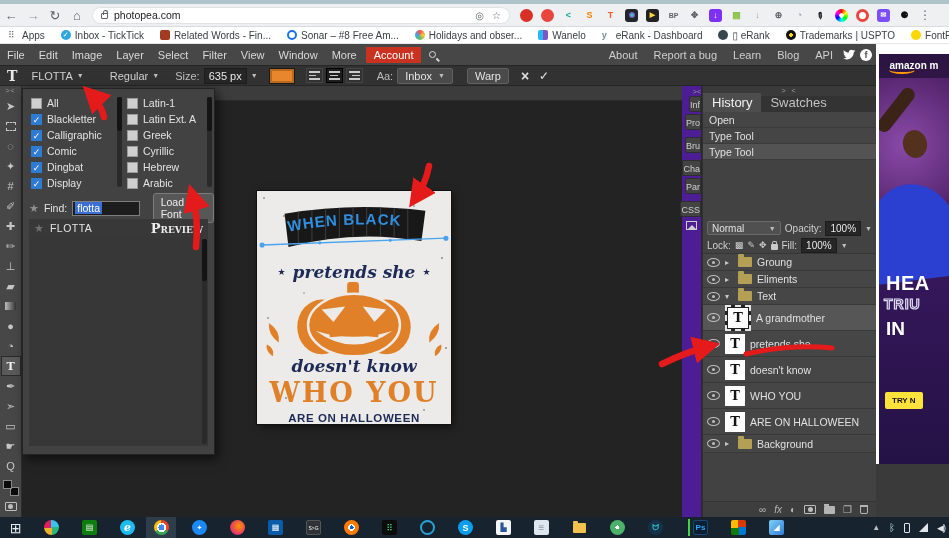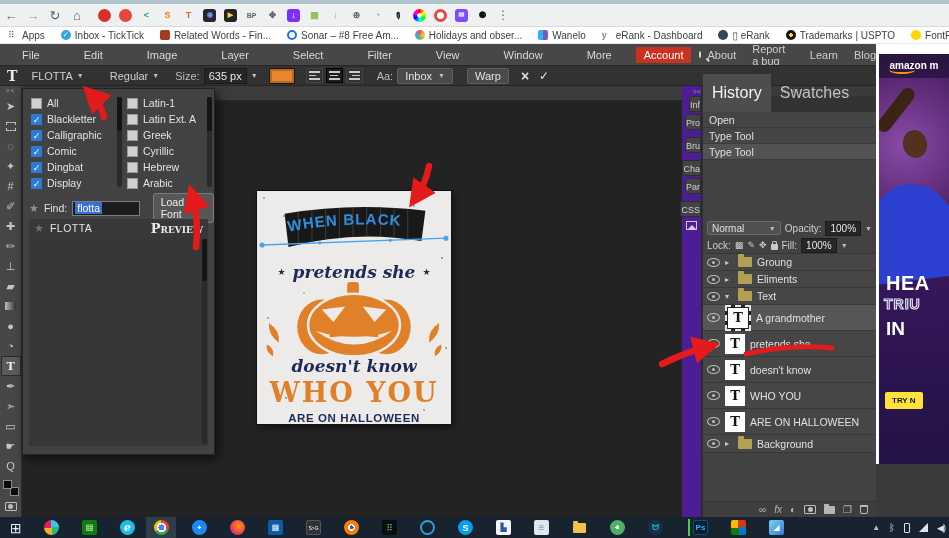--- a/index.html
+++ b/index.html
@@ -23,21 +23,21 @@
 
   .bbar { left:0; top:27px; width:949px; height:17px; background:#ffffff; border-bottom:1px solid #e4e6e8; display:flex; align-items:center; padding:0 8px; gap:16px; }
   .bm { display:flex; align-items:center; gap:4px; font-size:10px; color:#3c4043; white-space:nowrap; }
   .fav { width:10px; height:10px; border-radius:2px; display:inline-block; flex:none; }
   .bb-sep { width:1px; height:12px; background:#d5d7da; }
   .mini-folder { width:11px; height:8px; background:#f2c14e; border-radius:1px; position:relative; }
   .mini-folder::before { content:""; position:absolute; top:-2px; left:0; width:5px; height:2px; background:#f2c14e; border-radius:1px 1px 0 0; }
 
   
   .ppmenu { left:0; top:44px; width:876px; height:21px; background:#474747; display:flex; align-items:center; color:#d9d9d9; font-size:11px; }
-  .ppmenu .mi { padding:0 22px; }
+  .ppmenu .mi { padding:0 7px; }
   .acct { background:#c9321f; color:#fff; padding:2px 8px; margin-left:2px; }
   .srch { width:7px; height:7px; border:1.5px solid #d9d9d9; border-radius:50%; position:relative; margin-left:8px; }
   .srch::after { content:""; position:absolute; width:4px; height:1.5px; background:#d9d9d9; left:6px; top:7px; transform:rotate(45deg); }
   .ppmenu .right { margin-left:auto; display:flex; align-items:center; gap:4px; color:#cfcfcf; padding-right:4px;}
   .ppmenu .right .mi { padding:0 6px; }
   .fb-ic { width:12px; height:12px; border-radius:50%; background:#fff; color:#474747; font-size:9px; font-weight:bold; text-align:center; line-height:12px; }
 
   
   .ppopts { left:0; top:65px; width:876px; height:21px; background:#323232; border-top:1px solid #262626; border-bottom:1px solid #262626; display:flex; align-items:center; color:#cfcfcf; font-size:11px; }
   .tletter { font-family:"DejaVu Serif",serif; font-weight:bold; font-size:14px; color:#e8e8e8; margin:0 14px 0 7px; }
@@ -101,21 +101,21 @@
   .minitabs { left:682px; top:86px; width:20px; height:431px; background:#4c1d95; border-right:1px solid #2a2a2a; display:flex; flex-direction:column; align-items:flex-end; padding-top:2px; }
   .minitabs .mt { height:16px; line-height:16px; text-align:center; font-size:9px; color:#cfcfcf; background:#434343; border:1px solid #2e2e2e; border-radius:2px 0 0 2px; margin:1px 0 1px 2px; }
   .mt-gap { height:5px; }
   .imgic { width:11px; height:9px; border:1px solid #cfcfcf; margin:3px auto; position:relative; }
   .imgic::after { content:""; position:absolute; left:1px; bottom:0; border-left:4px solid transparent; border-right:4px solid transparent; border-bottom:4px solid #cfcfcf; }
 
   
   .rightpanel { left:702px; top:86px; width:174px; height:431px; background:#424242; border-left:1px solid #2f2f2f; display:flex; flex-direction:column; color:#e0e0e0; }
   .collapse-row { height:10px; font-size:7px; color:#9f9f9f; text-align:center; line-height:10px; letter-spacing:2px; background:#3a3a3a;}
   .ptabs { height:16px; background:#333; display:flex; align-items:flex-end; }
-  .ptab { padding:10px 9px; font-size:16px; color:#c2c2c2; }
+  .ptab { padding:2px 9px; font-size:13px; color:#c2c2c2; }
   .ptab.on { background:#4d4d4d; color:#f2f2f2; }
   .hrow { height:16px; display:flex; align-items:center; padding-left:6px; font-size:10.5px; background:#454545; border-bottom:1px solid #3b3b3b; }
   .hrow.on { background:#535353; }
   .hspacer { flex:0 0 59px; }
   .blendrow { height:18px; display:flex; align-items:center; gap:4px; padding:0 4px; font-size:10px; }
   .blendsel { width:78px; height:14px; background:#505050; border:1px solid #6a6a6a; border-radius:2px; display:flex; align-items:center; justify-content:space-between; padding:0 4px; }
   .lockrow { height:16px; display:flex; align-items:center; gap:4px; padding:0 4px; font-size:10px; color:#cfcfcf; }
   .lockic { font-size:9px; color:#cfcfcf; }
   .mini-lock { width:7px; height:6px; background:#c9c9c9; border-radius:1px; position:relative; margin-top:3px; }
   .mini-lock::before { content:""; position:absolute; top:-3px; left:1px; width:3px; height:3px; border:1px solid #c9c9c9; border-bottom:none; border-radius:2px 2px 0 0; }
@@ -171,20 +171,26 @@
 <body>
 
 <div class="screen">
 
   <div class="abs frame-strip"></div>
   <div class="abs btoolbar">
     <span class="navbtn">←</span>
     <span class="navbtn dim">→</span>
     <span class="navbtn">↻</span>
     <span class="navbtn">⌂</span>
+    <div class="addr-pill">
+      <span class="padlock"></span>
+      <span class="addr-url">photopea.com</span>
+      <span class="pill-ic">◎</span>
+      <span class="pill-ic">☆</span>
+    </div>
     <div class="exts">
       <span class="ext circle" style="background:#d93025"></span>
       <span class="ext circle" style="background:#e8453c"></span>
       <span class="ext" style="color:#18a999">&lt;</span>
       <span class="ext" style="color:#f57c00">S</span>
       <span class="ext" style="color:#ff5722">T</span>
       <span class="ext" style="background:#22262a">
           <i style="width:6px;height:6px;border-radius:50%;background:radial-gradient(#4dd0e1,#7b1fa2)"></i>
         </span>
       <span class="ext" style="background:#222;color:#ffd43b;font-size:7px">▶</span>

